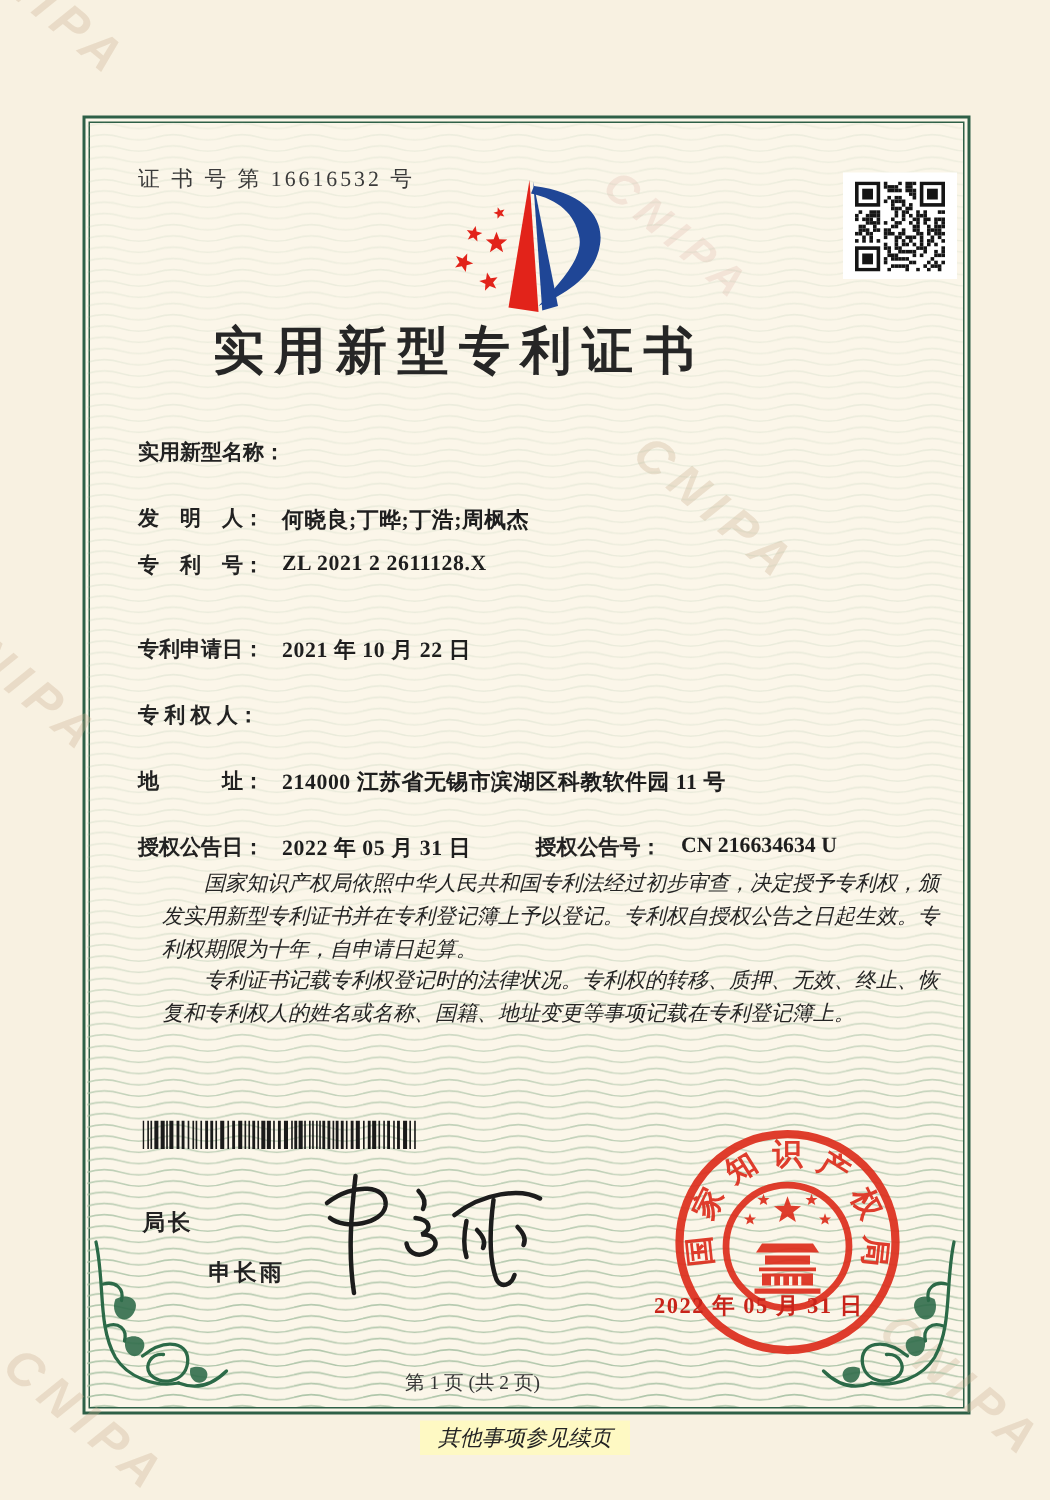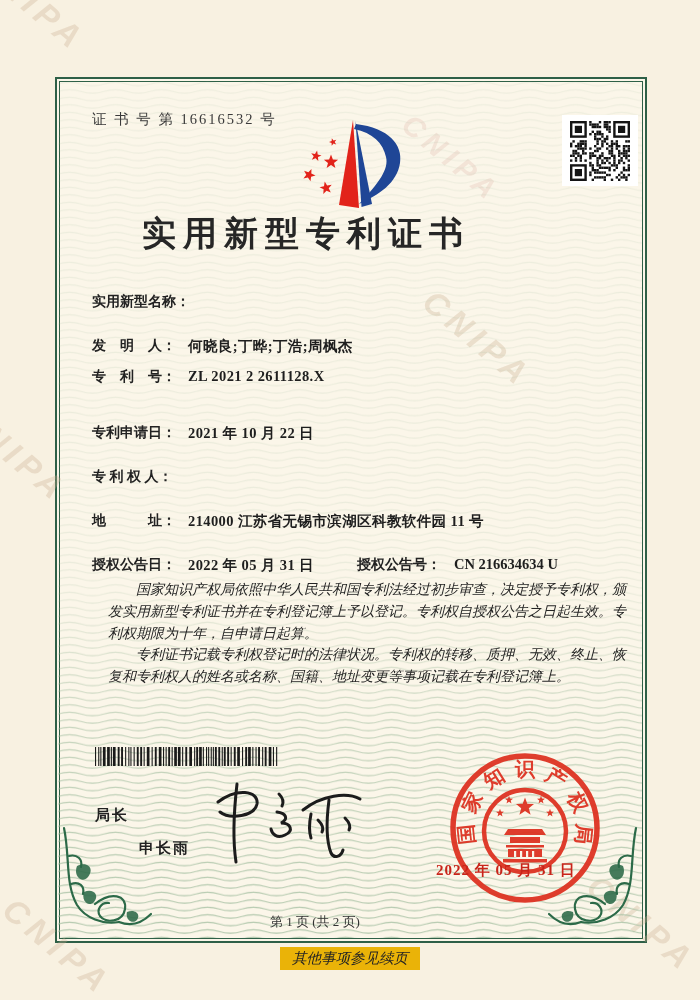--- a/index.html
+++ b/index.html
@@ -32,21 +32,21 @@
               font-size:15px;font-weight:600;letter-spacing:2px;color:#222;z-index:2;}
   .sign-name{position:absolute;left:95px;top:839px;font-family:"Liberation Sans","DejaVu Sans",sans-serif;
              font-size:15px;font-weight:700;letter-spacing:2px;color:#222;z-index:2;margin-left:44px;}
   .signature{position:absolute;left:205px;top:778px;z-index:2;}
   .seal{position:absolute;left:443px;top:746px;z-index:3;}
   .seal-date{position:absolute;left:436px;top:861px;font-size:15px;font-weight:600;
              letter-spacing:1px;color:#c8241a;z-index:4;}
   .page-num{position:absolute;left:55px;top:913px;width:520px;text-align:center;
             font-size:13px;color:#333;z-index:2;}
   .footer-note{position:absolute;left:55px;top:947px;width:590px;text-align:center;z-index:2;}
-  .footer-note span{display:inline-block;background:#eab308;padding:2px 12px;
+  .footer-note span{display:inline-block;background:#fef9c3;padding:2px 12px;
             font-size:14.5px;font-style:italic;color:#242424;}
   .ornament{position:absolute;z-index:1;}
 </style>
 </head>
 <body>
 
 <div class="page">
 
   <div class="wm" style="left:-34px;top:-16px;">CNIPA</div>
   <div class="wm pink" style="left:392px;top:142px;font-size:29px;">CNIPA</div>

